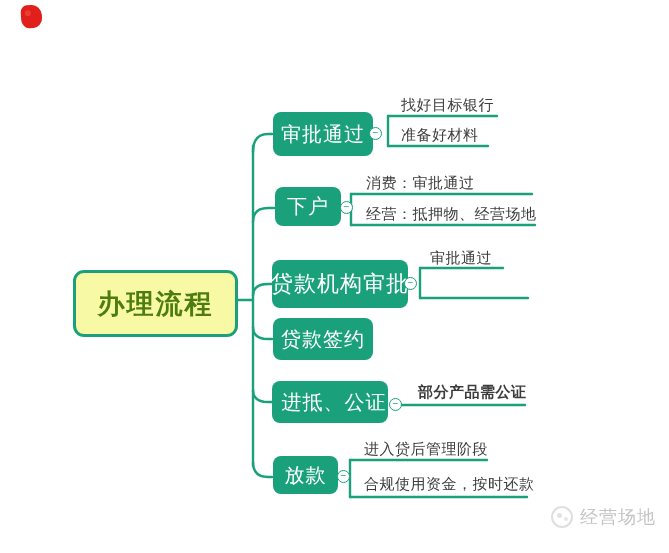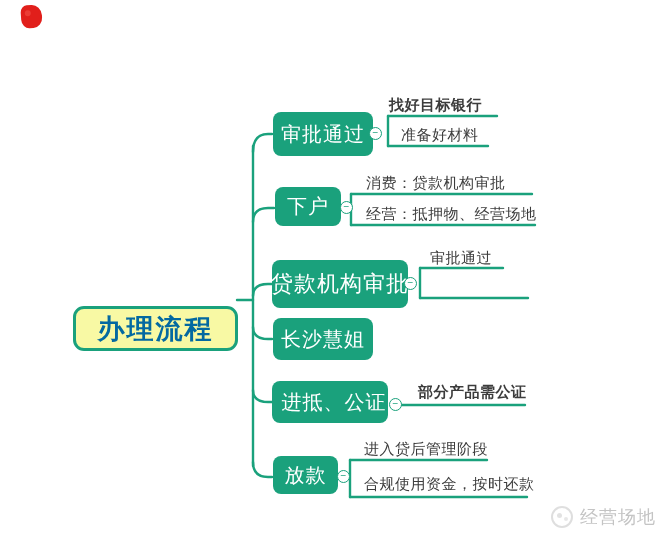--- a/index.html
+++ b/index.html
@@ -24,26 +24,25 @@
   }
 
   
   .node{
     position:absolute;display:flex;align-items:center;justify-content:center;
     background:#1aa17c;color:#ffffff;border-radius:8px;
     font-size:20px;letter-spacing:1px;white-space:nowrap;
     box-sizing:border-box;
   }
   .root-node{
-    position:absolute;left:73px;top:270px;width:165px;height:45px;
+    position:absolute;left:73px;top:270px;width:165px;height:67px;
     display:flex;align-items:center;justify-content:center;
     background:#f8f9a4;border:3px solid #1aa17c;border-radius:11px;
-    color:#0369a1;font-size:27px;font-weight:bold;letter-spacing:2px;
+    color:#4d7c0f;font-size:27px;font-weight:bold;letter-spacing:2px;
     box-sizing:border-box;
-    margin-top:36px;
   }
   .n-apply   {left:273px;top:112px;width:100px;height:44px;}
   .n-visit   {left:275px;top:187px;width:66px; height:39px;}
   .n-approve {left:272px;top:260px;width:136px;height:48px;font-size:22px;}
   .n-sign    {left:273px;top:318px;width:100px;height:42px;}
   .n-pledge  {left:272px;top:381px;width:116px;height:42px;padding-left:8px;}
   .n-fund    {left:273px;top:456px;width:65px; height:38px;}
 
   
   .toggle{
@@ -57,21 +56,21 @@
   .t2{left:404px;top:277px;}
   .t3{left:389px;top:398px;}
   .t4{left:337px;top:470px;}
 
   
   .leaf{
     position:absolute;font-size:15px;color:#3c3c3c;white-space:nowrap;
     letter-spacing:0.5px;
   }
   .leaf.bold{font-weight:bold;color:#2b2b2b;}
-  .l0a{left:389px;top:96px;font-weight:bold;}
+  .l0a{left:401px;top:96px;}
   .l0b{left:401px;top:126px;}
   .l1a{left:366px;top:174px;}
   .l1b{left:366px;top:205px;}
   .l2a{left:430px;top:249px;}
   .l2b{left:432px;top:278px;}
   .l3a{left:418px;top:383px;font-weight:bold;}
   .l5a{left:364px;top:440px;}
   .l5b{left:364px;top:475px;}
 
   
@@ -133,33 +132,33 @@
     </g>
   </svg>
 
   <div class="corner-icon"></div>
 
   <div class="root-node">办理流程</div>
 
   <div class="node n-apply">审批通过</div>
   <div class="node n-visit">下户</div>
   <div class="node n-approve">贷款机构审批</div>
-  <div class="node n-sign">长沙慧姐</div>
+  <div class="node n-sign">贷款签约</div>
   <div class="node n-pledge">进抵、公证</div>
   <div class="node n-fund">放款</div>
 
   <div class="toggle t0">−</div>
   <div class="toggle t1">−</div>
   <div class="toggle t2">−</div>
   <div class="toggle t3">−</div>
   <div class="toggle t4">−</div>
 
   <div class="leaf l0a">找好目标银行</div>
   <div class="leaf l0b">准备好材料</div>
-  <div class="leaf l1a">消费：贷款机构审批</div>
+  <div class="leaf l1a">消费：审批通过</div>
   <div class="leaf l1b">经营：抵押物、经营场地</div>
   <div class="leaf l2a">审批通过</div>
   <div class="leaf l3a">部分产品需公证</div>
   <div class="leaf l5a">进入贷后管理阶段</div>
   <div class="leaf l5b">合规使用资金，按时还款</div>
 
   <div class="watermark">
     <div class="wm-logo"></div>
     <div class="wm-text">经营场地</div>
   </div>

